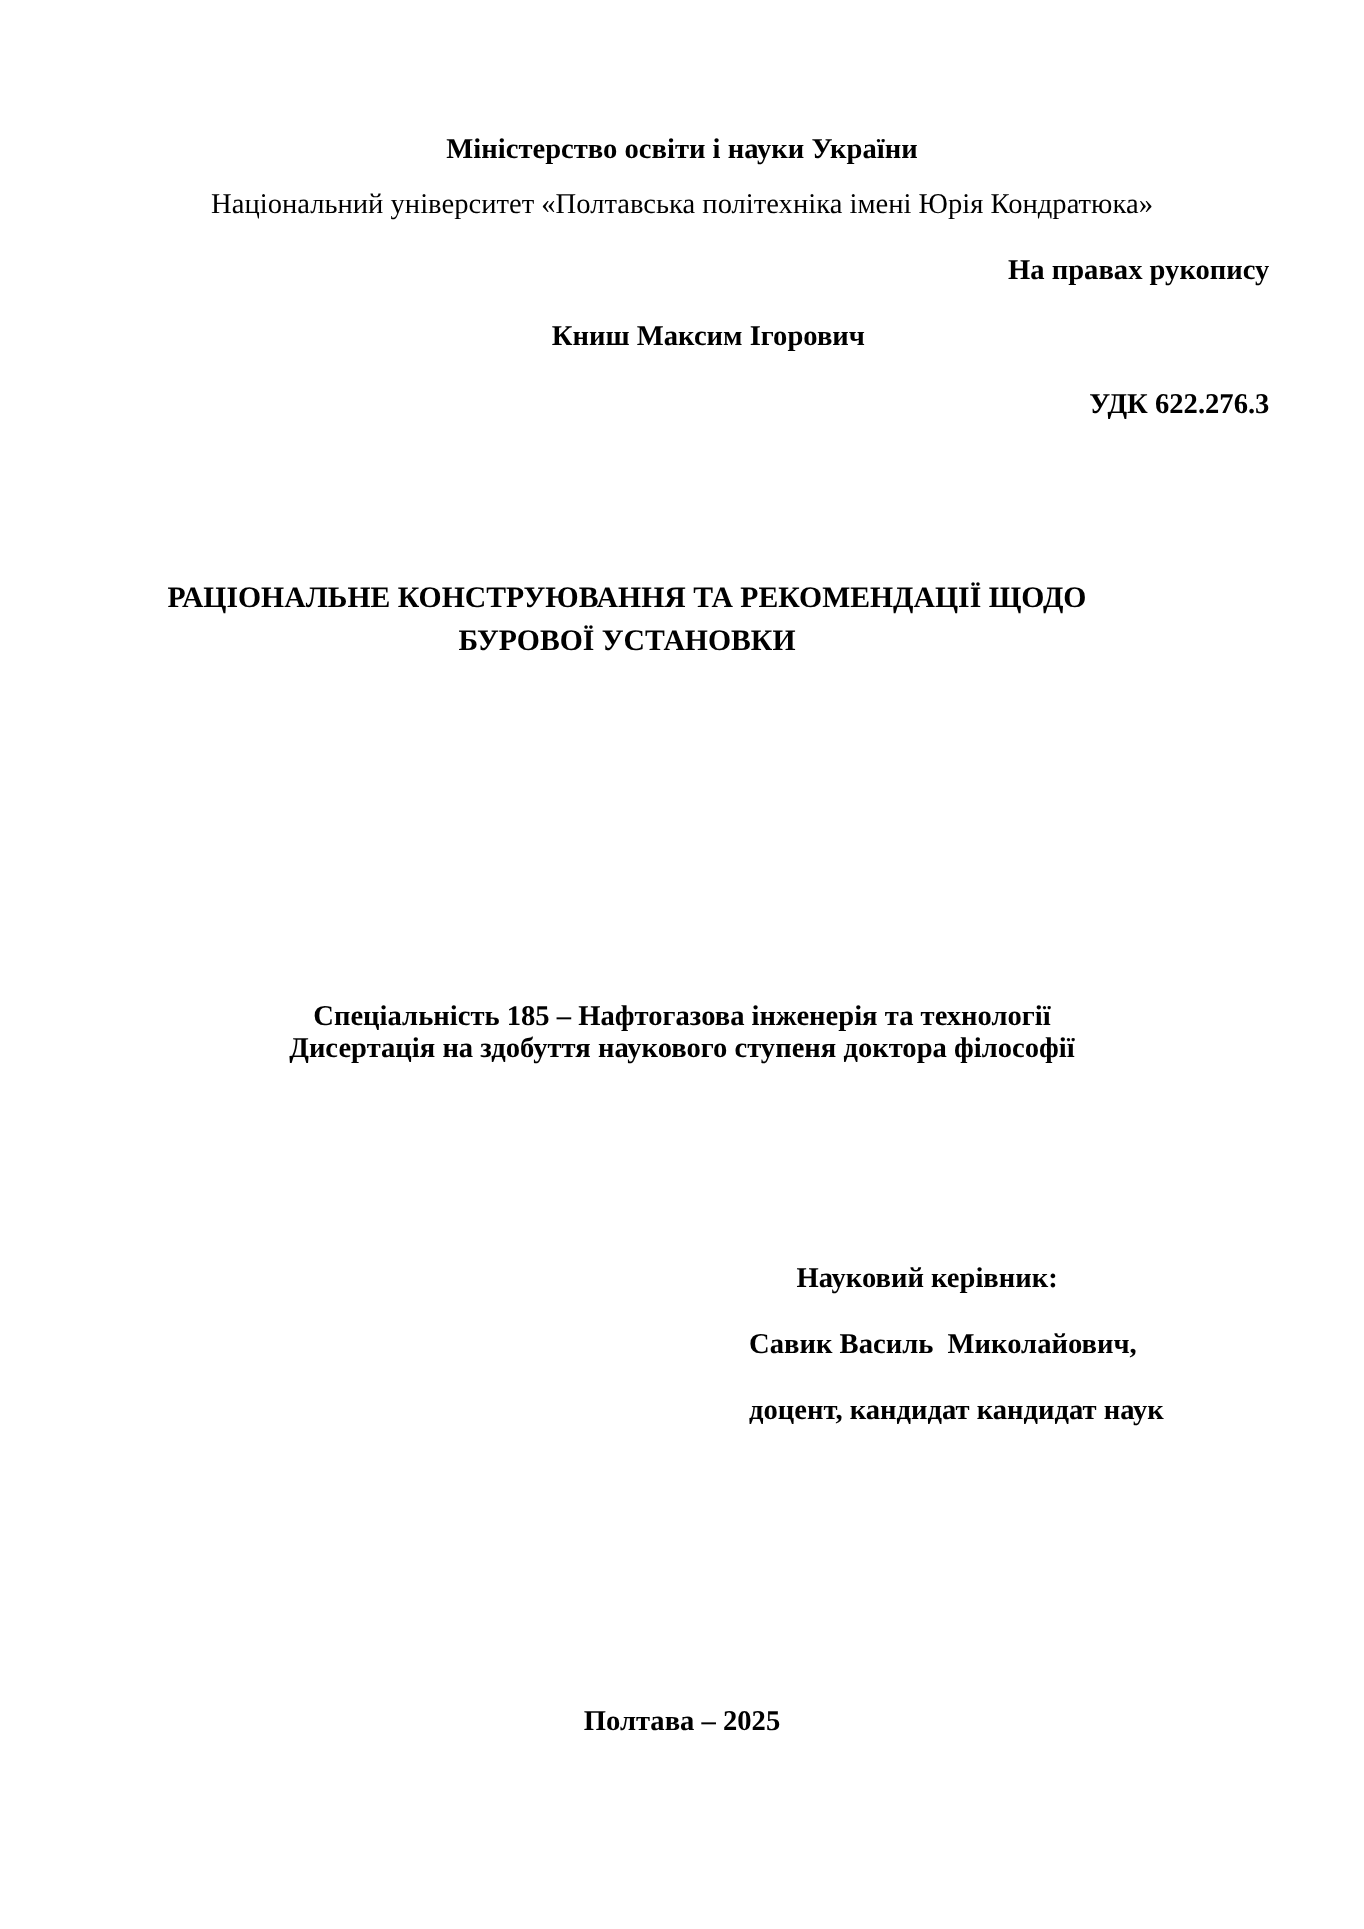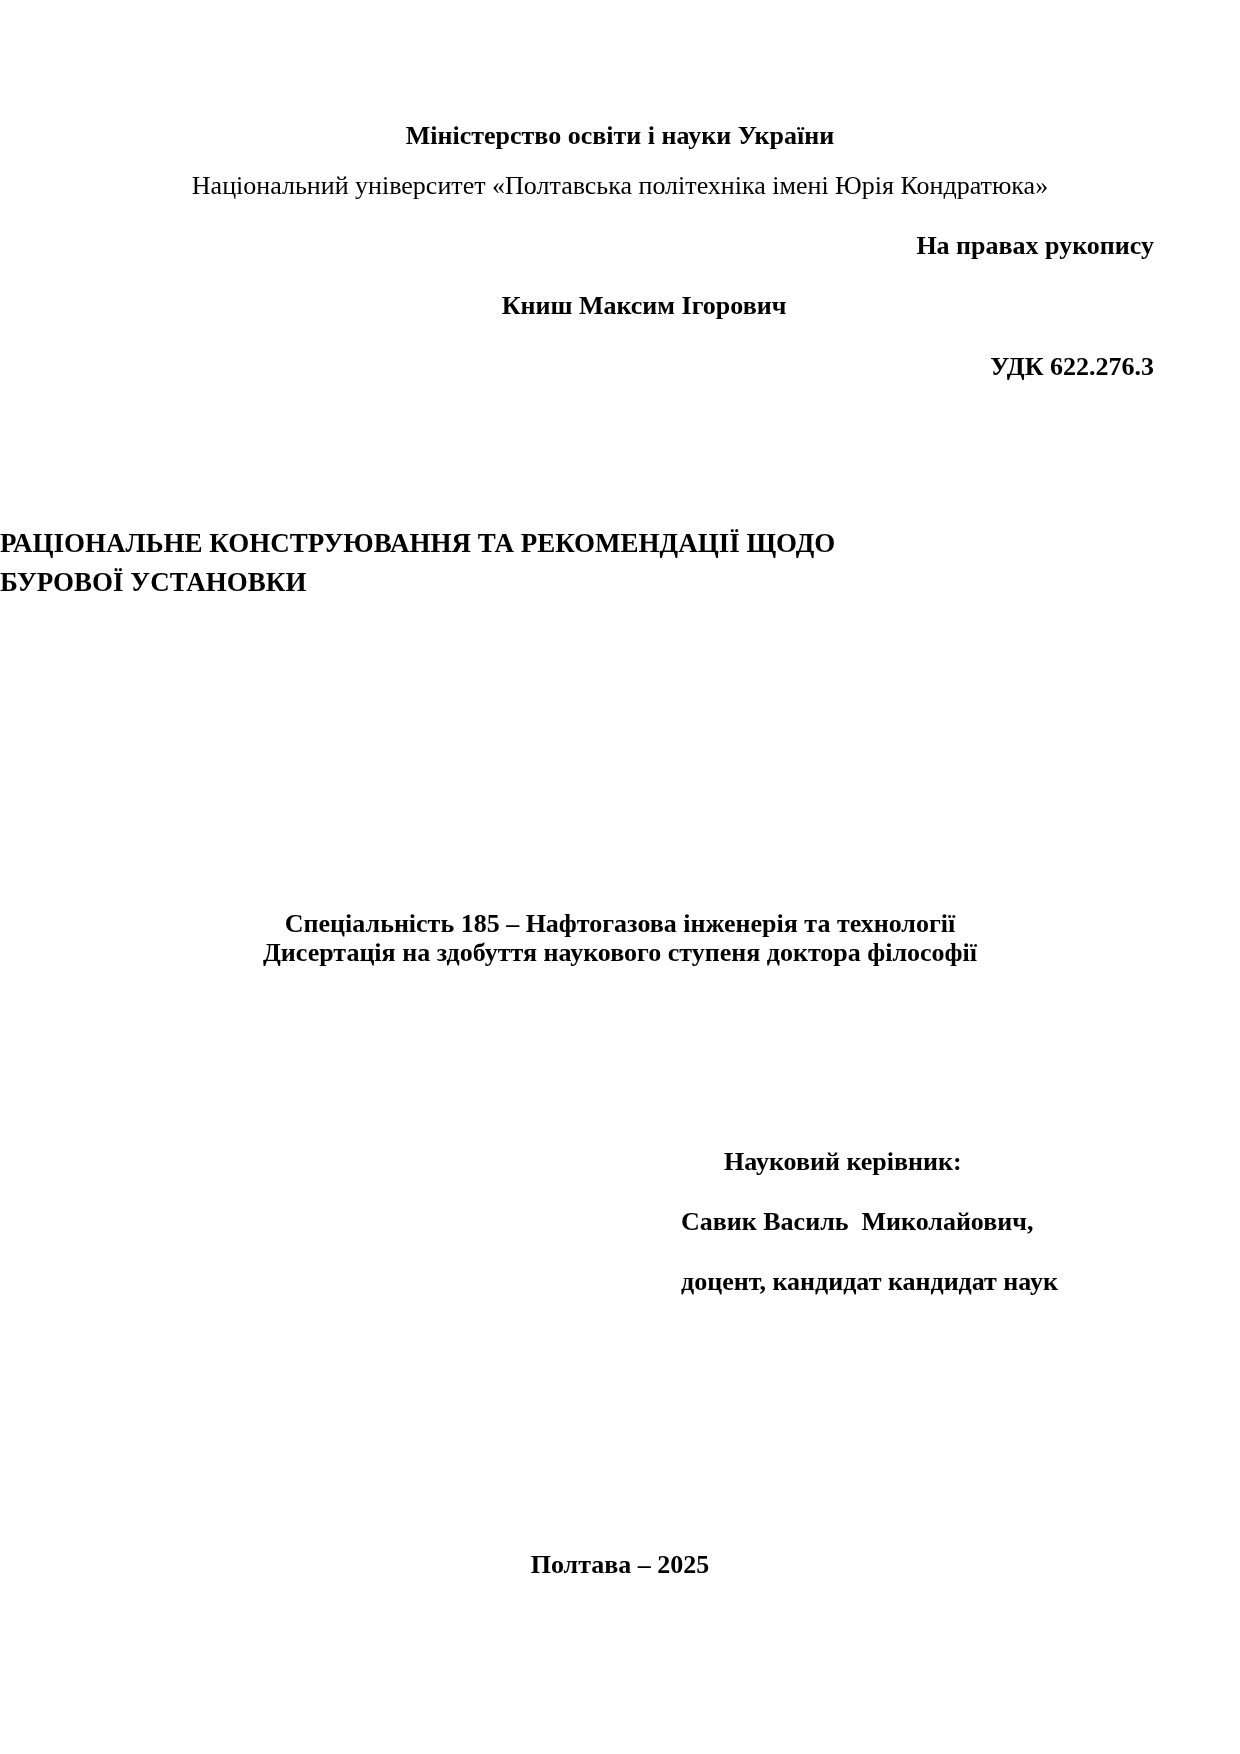--- a/index.html
+++ b/index.html
@@ -2,21 +2,21 @@
 <html><head>
 <meta charset="utf-8">
 <style>
   html, body { margin: 0; padding: 0; background: #ffffff; }
   body { width: 1240px; height: 1754px; position: relative; overflow: hidden;
          font-family: "Liberation Serif", "DejaVu Serif", serif; color: #000; }
   .line { position: absolute; white-space: nowrap; line-height: 1; }
   .center { left: 0; width: 1240px; text-align: center; }
   .b { font-weight: bold; }
   .fs26 { font-size: 26px; }
-  .title { position: absolute; left: 0; width: 1140px; 
+  .title { position: absolute; left: 0; width: 1140px; text-align: center;
            font-weight: bold; font-size: 27px; line-height: 39px; text-transform: uppercase; }
   .title span { display: block; }
 </style>
 </head>
 <body>
 
 <div>
 
   <div class="line center b fs26" style="top:123px;">Міністерство освіти і науки України</div>
 

